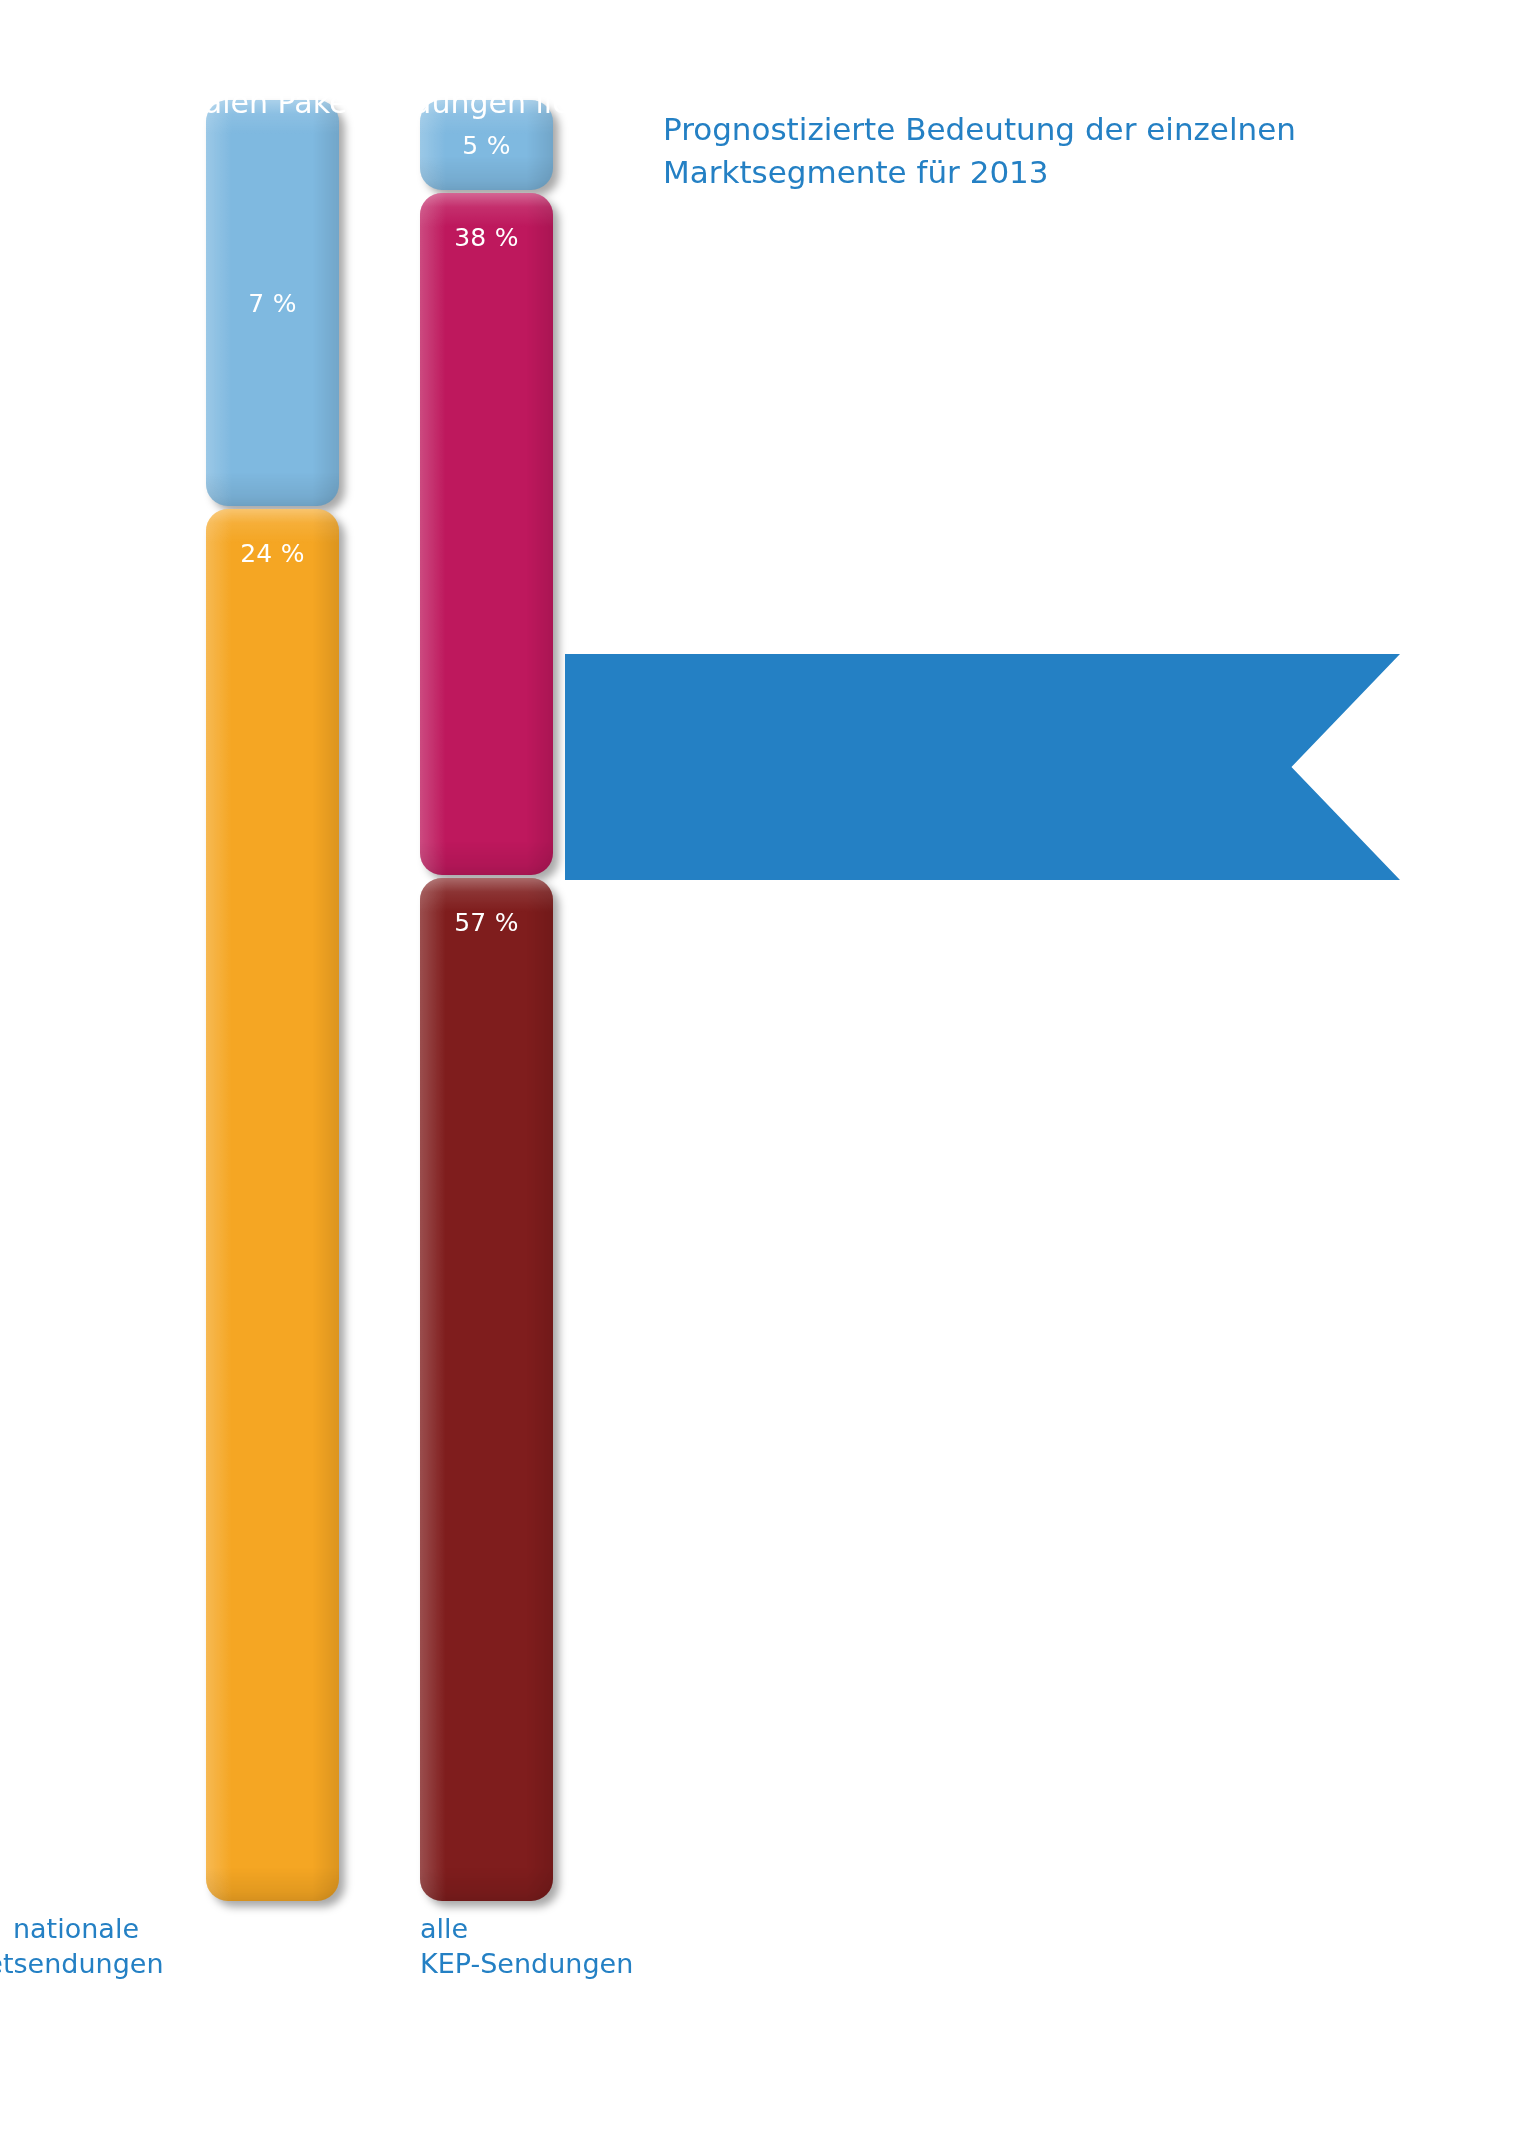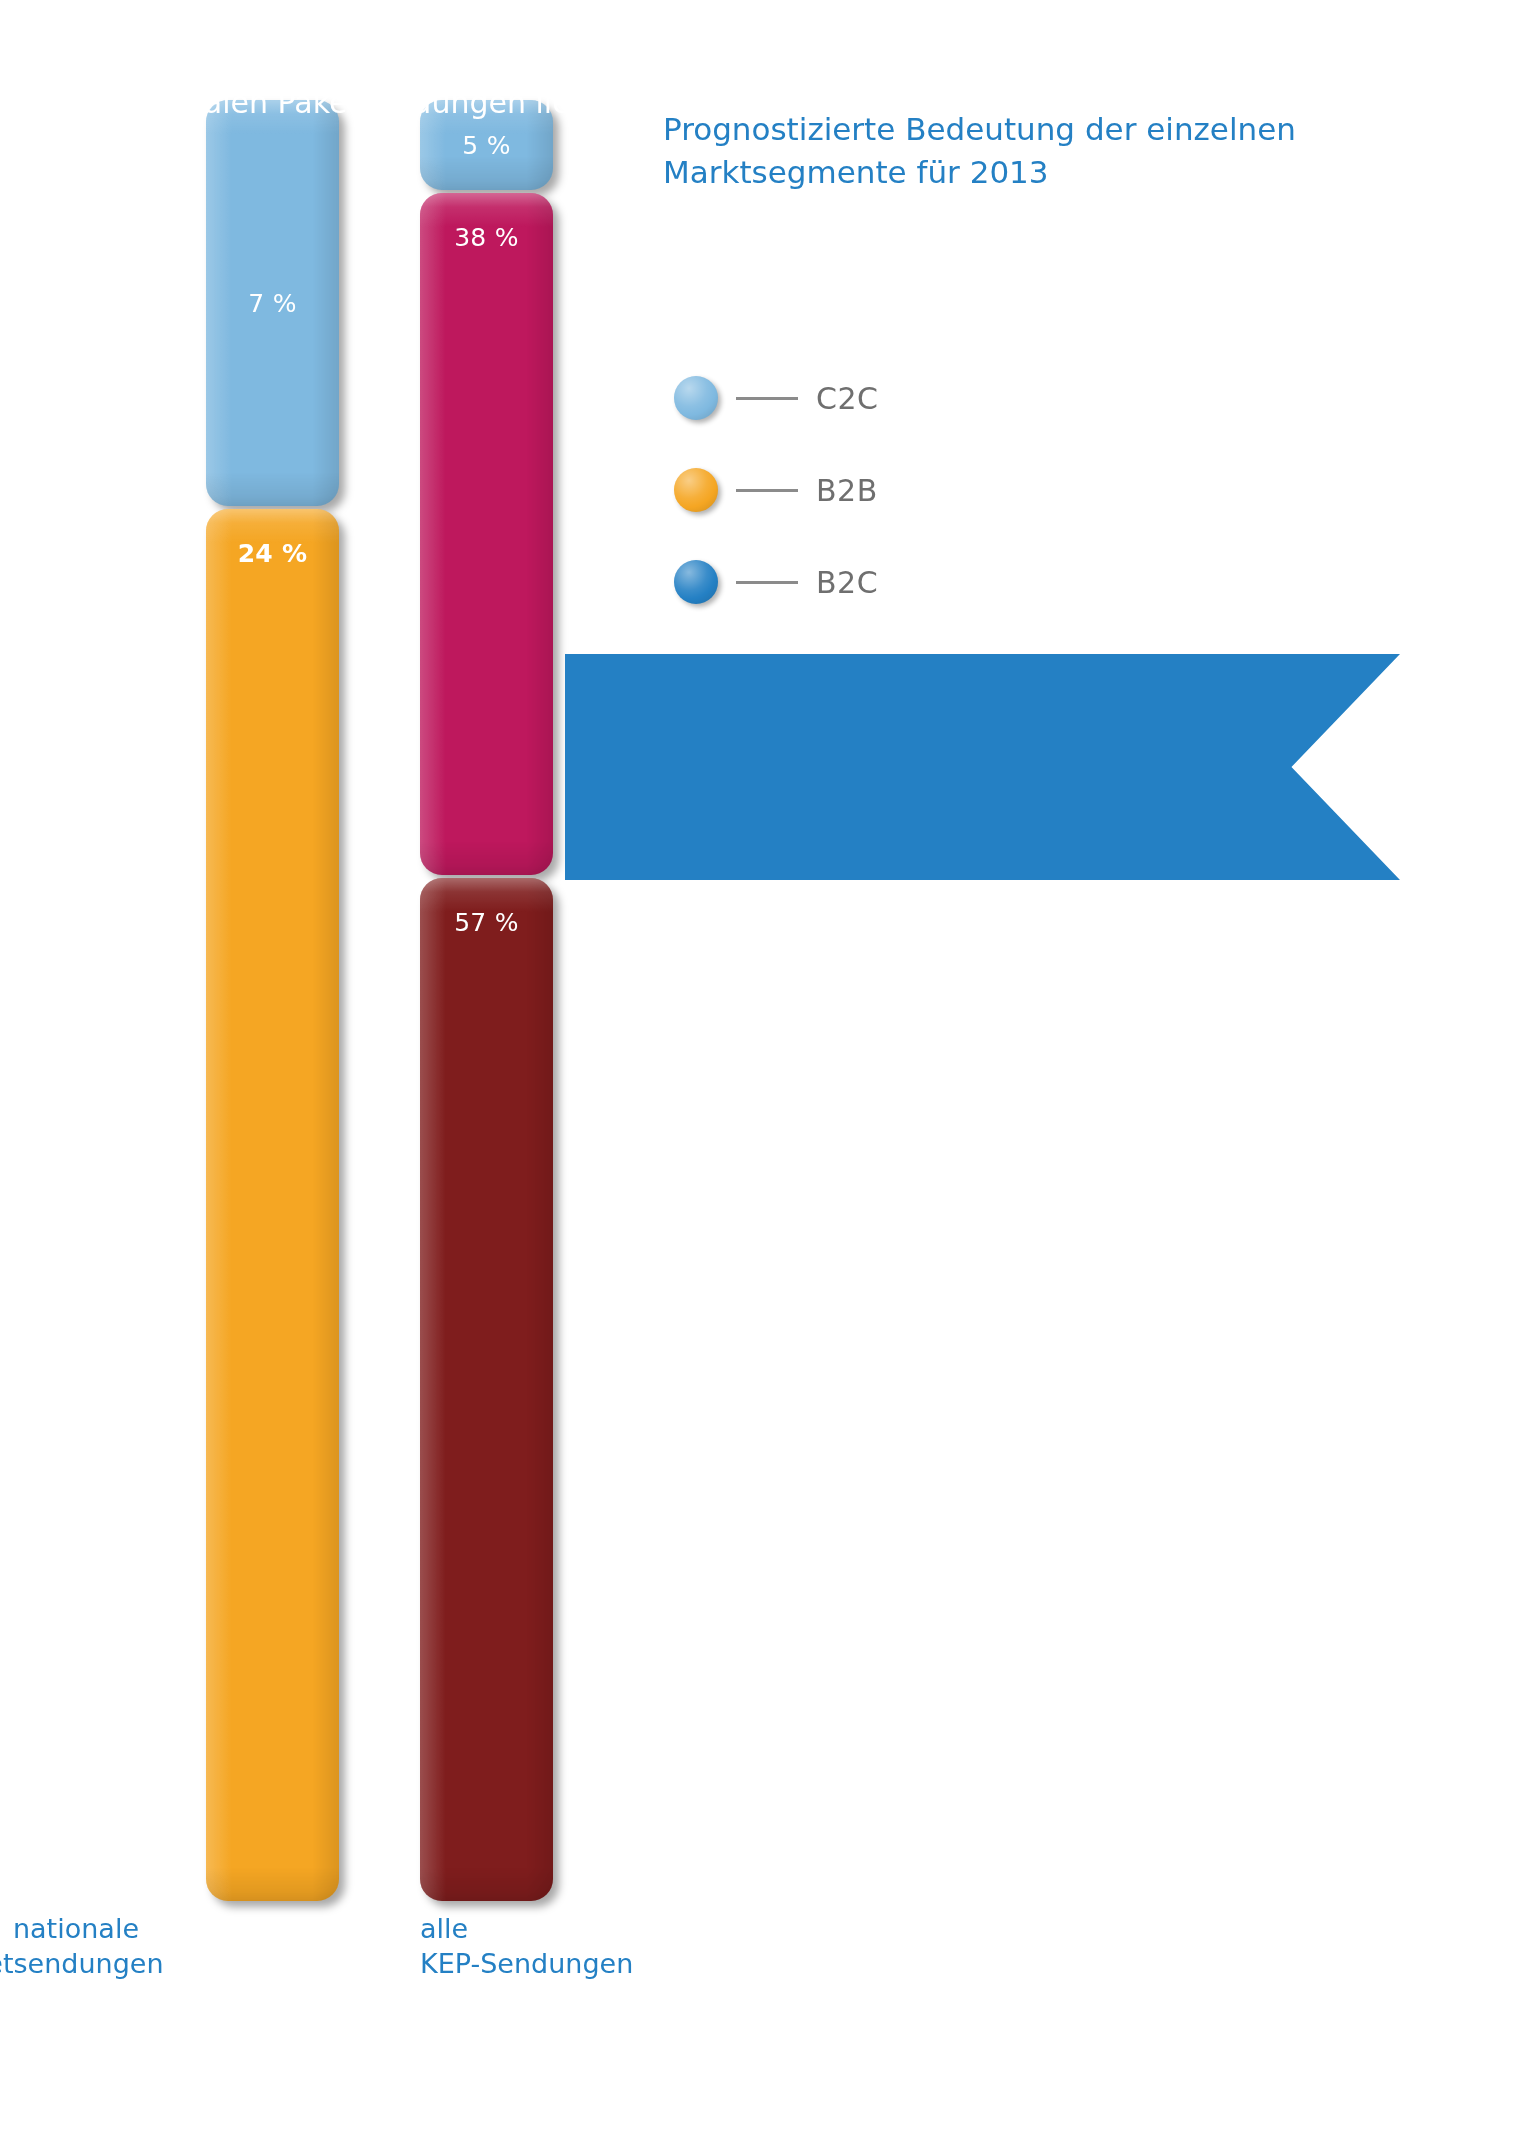--- a/index.html
+++ b/index.html
@@ -165,21 +165,21 @@
 </style>
 </head>
 <body>
 
 <div id="chart-root">
 
   <div class="column" id="column-0">
     <div class="segment short" style="flex: 7 0 0px; background: rgb(127, 185, 224);">
       <span class="seg-label">7 %</span>
     </div>
-    <div class="segment" style="flex: 24 0 0px; background: rgb(245, 166, 35); font-weight: bold;">
+    <div class="segment" style="flex: 24 0 0px; background: rgb(245, 166, 35);">
       <span class="seg-label">24 %</span>
     </div>
   </div>
 
   <div class="cat-label" id="cat-label-0">
     <div>nationale</div>
     <div>Paketsendungen</div>
   </div>
 
   <div class="column" id="column-1">
@@ -197,37 +197,20 @@
   <div class="cat-label" id="cat-label-1">
     <div>alle</div>
     <div>KEP-Sendungen</div>
   </div>
 
   <div id="chart-title">
     <div>Prognostizierte Bedeutung der einzelnen</div>
     <div>Marktsegmente für 2013</div>
   </div>
 
-  <div id="legend">
-    <div class="legend-row">
-      <span class="legend-dot" id="legend-dot-0" style="background: rgb(127, 185, 224);"></span>
-      <span class="legend-line"></span>
-      <span class="legend-text">C2C</span>
-    </div>
-    <div class="legend-row">
-      <span class="legend-dot" id="legend-dot-1" style="background: rgb(245, 166, 35);"></span>
-      <span class="legend-line"></span>
-      <span class="legend-text">B2B</span>
-    </div>
-    <div class="legend-row">
-      <span class="legend-dot" id="legend-dot-2" style="background: rgb(36, 128, 196);"></span>
-      <span class="legend-line"></span>
-      <span class="legend-text">B2C</span>
-    </div>
-  </div>
 
   <div id="callout" style="background: rgb(36, 128, 196);"></div>
   <div id="callout-text">
     <div>Der Anteil der B2C-Sendungen an den</div>
     <div>nationalen Paketsendungen liegt 2021</div>
   </div>
 
 </div>
 
 </body></html>

